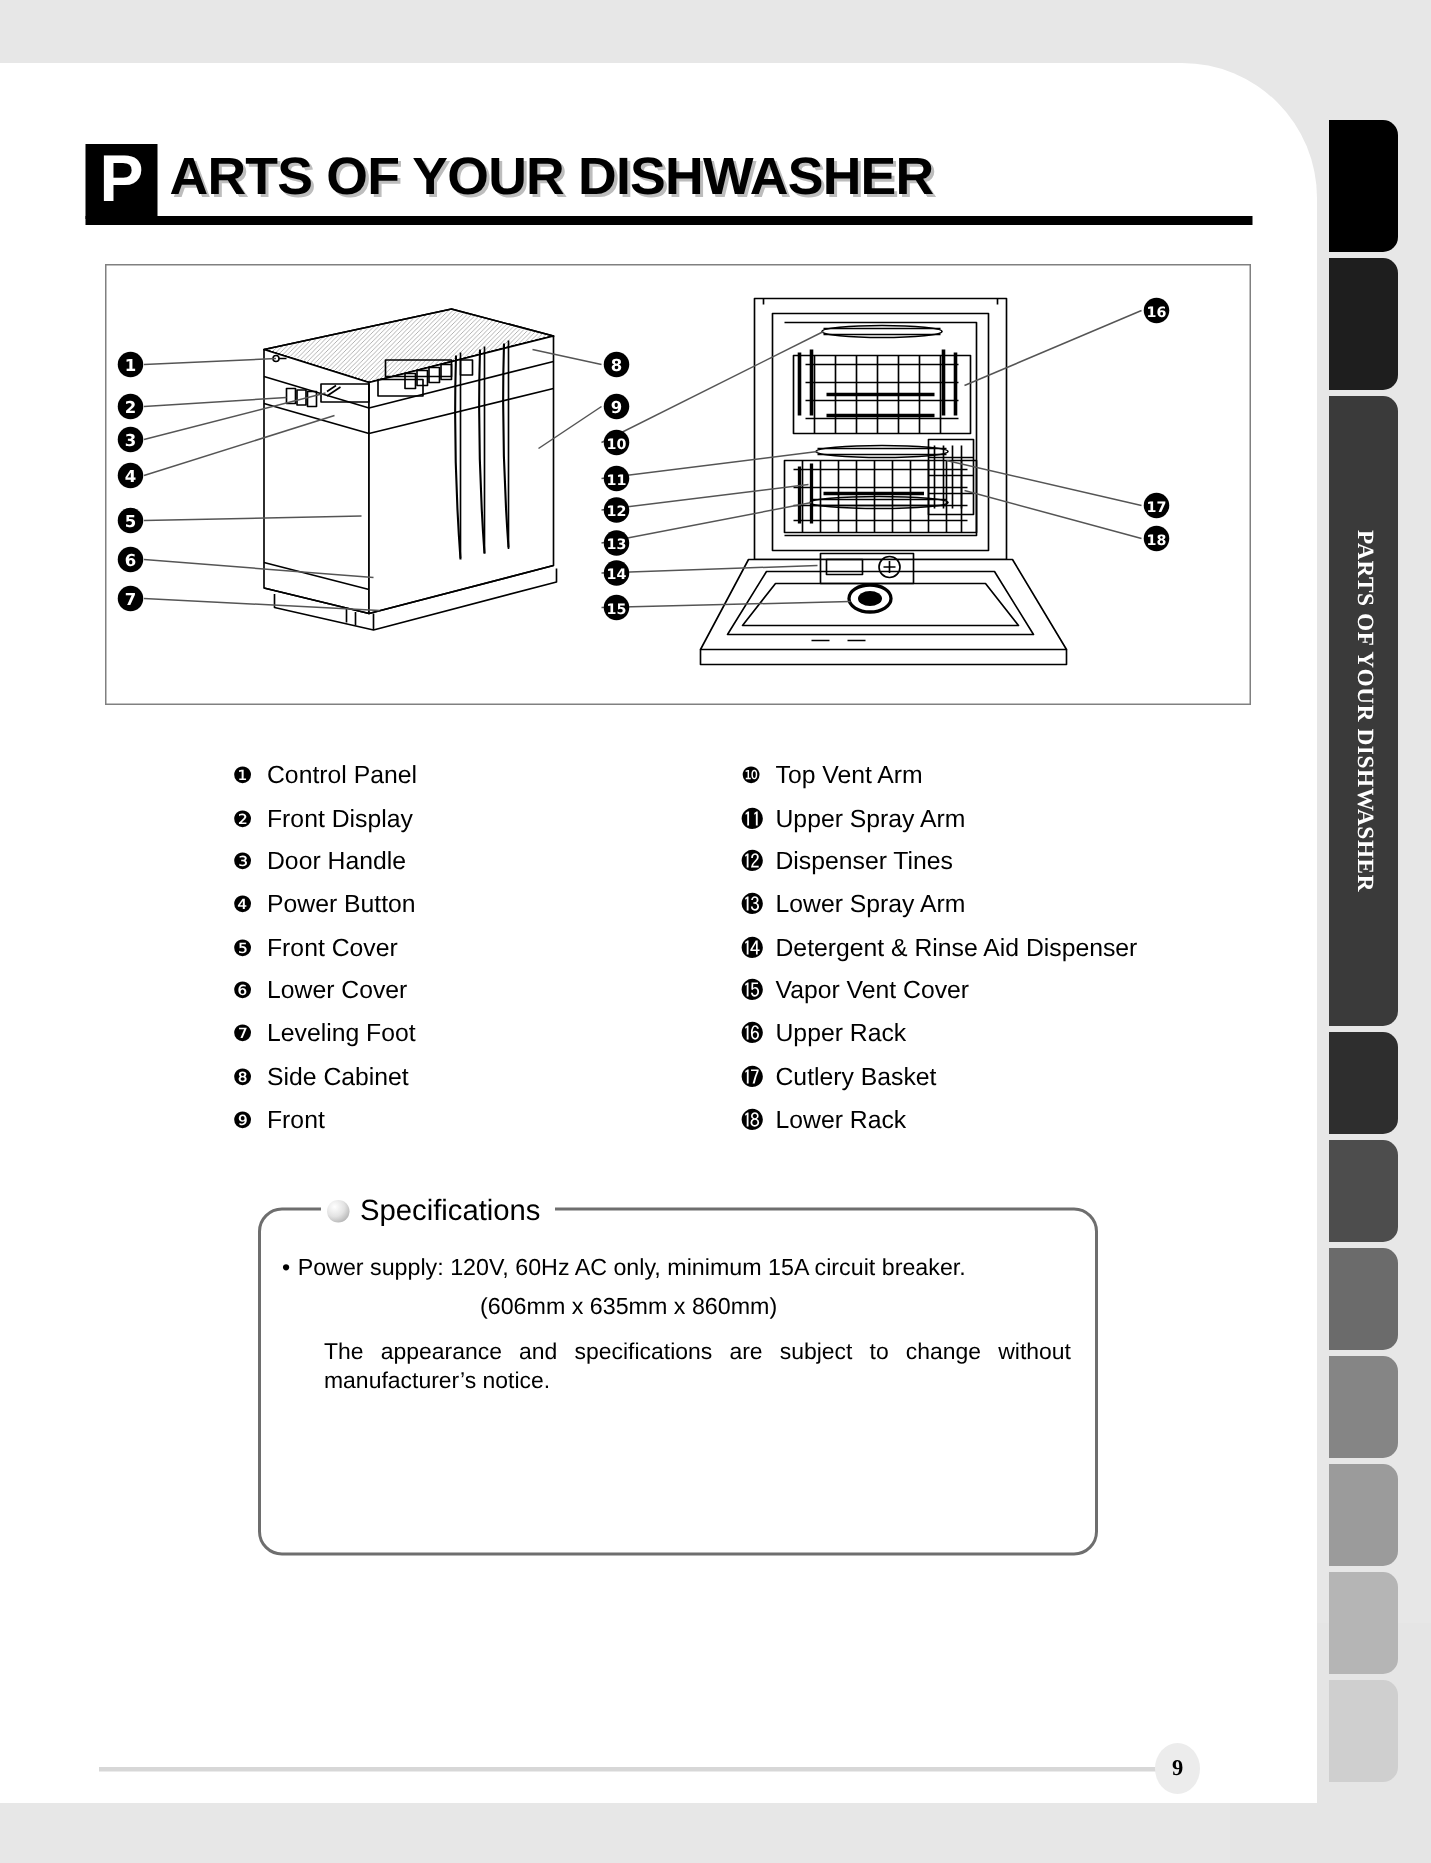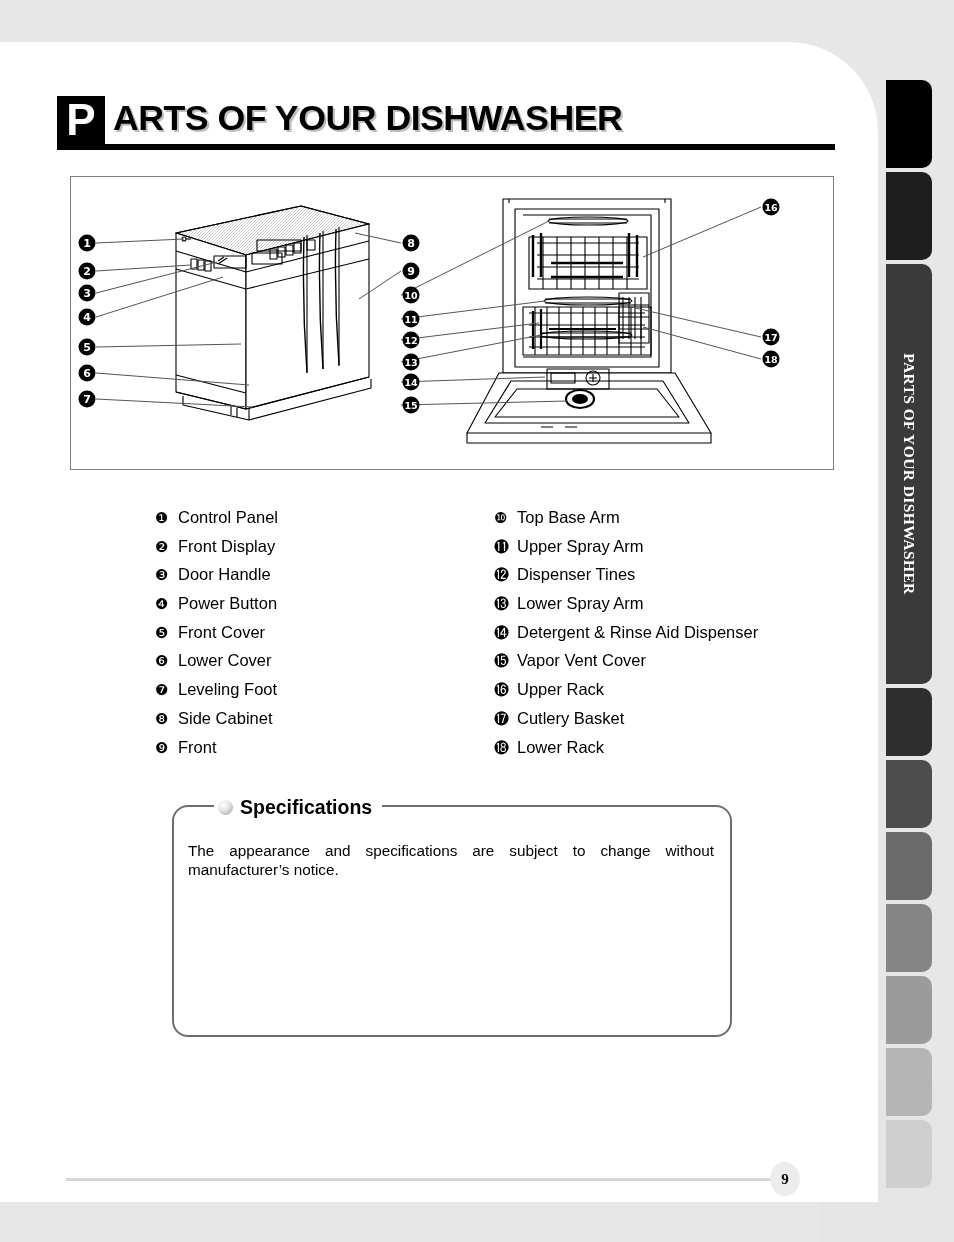--- a/index.html
+++ b/index.html
@@ -180,21 +180,21 @@
   #spec-bullet {
     width: 15px;
     height: 15px;
     border-radius: 50%;
     background: radial-gradient(circle at 34% 30%, #ffffff 0%, #e3e3e3 45%, #9a9a9a 100%);
     margin-right: 7px;
     flex: none;
   }
   #spec-title {
     font-family: "Liberation Sans", sans-serif;
-    font-weight: bold;
+    font-weight: normal;
     font-size: 19.5px;
     color: #000;
   }
   #spec-body {
     position: absolute;
     left: 14px;
     top: 26px;
     right: 12px;
   }
   .spec-line {
@@ -206,20 +206,21 @@
   .spec-line .bullet { margin-right: 5px; }
   .spec-indent { padding-left: 132px; }
   #spec-note {
     margin-top: 9px;
     font-size: 15.3px;
     line-height: 18.5px;
     text-align: justify;
     text-align-last: left;
     color: #000;
     padding-right: 4px;
+    margin-left: 28px;
   }
 
   
   #footer-rule {
     position: absolute;
     left: 66px;
     top: 1178px;
     width: 716px;
     height: 3px;
     background: #d7d7d7;
@@ -481,21 +482,21 @@
       </div>
       <div class="part-item">
         <span class="part-num">❾</span>
         <span class="part-label">Front</span>
       </div>
     </div>
 
     <div class="parts-col right">
       <div class="part-item">
         <span class="part-num">❿</span>
-        <span class="part-label">Top Base Arm</span>
+        <span class="part-label">Top Vent Arm</span>
       </div>
       <div class="part-item">
         <span class="part-num">⓫</span>
         <span class="part-label">Upper Spray Arm</span>
       </div>
       <div class="part-item">
         <span class="part-num">⓬</span>
         <span class="part-label">Dispenser Tines</span>
       </div>
       <div class="part-item">
@@ -524,20 +525,26 @@
       </div>
     </div>
   </div>
 
   <div id="spec-box">
     <div id="spec-title-wrap">
       <span id="spec-bullet"></span>
       <span id="spec-title">Specifications</span>
     </div>
     <div id="spec-body">
+      <div class="spec-line">
+        <span class="bullet">•</span><span>Power supply: 120V, 60Hz AC only, minimum 15A circuit breaker.</span>
+      </div>
+      <div class="spec-line spec-indent">
+        <span>(606mm x 635mm x 860mm)</span>
+      </div>
       <div id="spec-note">The appearance and specifications are subject to change without manufacturer’s notice.</div>
     </div>
   </div>
 
   <div id="footer-rule"></div>
   <div id="page-number">9</div>
 
 </div>
 
 </body></html>

